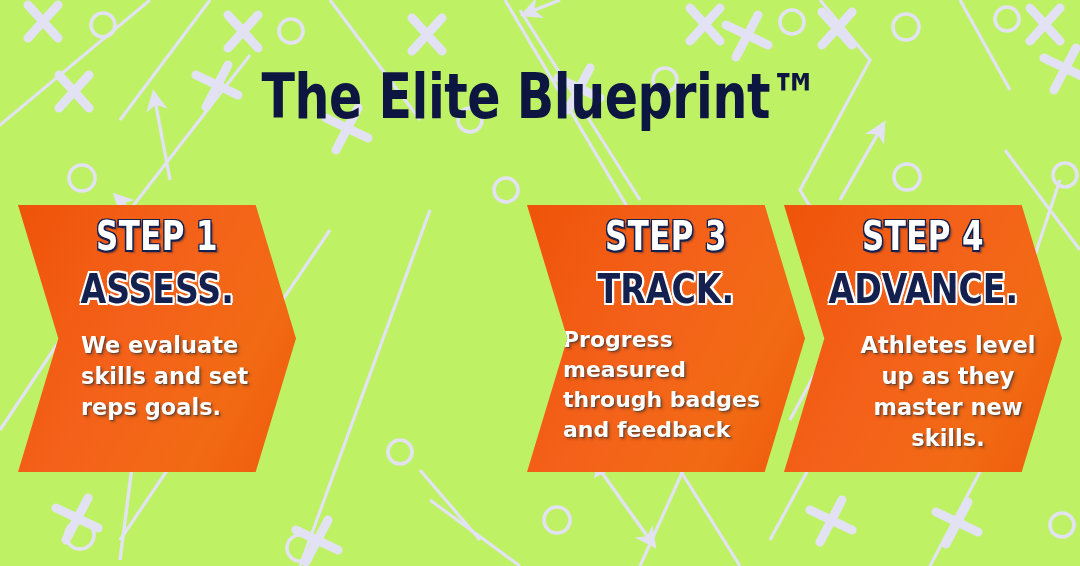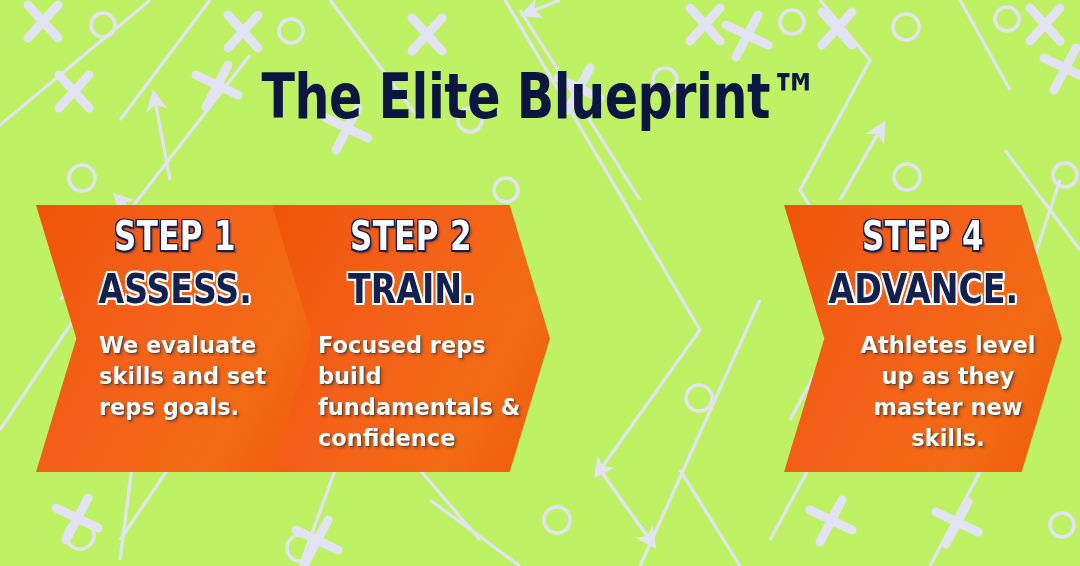--- a/index.html
+++ b/index.html
@@ -129,21 +129,21 @@
     color: #ffffff;
     text-align: left;
     align-self: stretch;
     text-shadow:
       1px 1px 0 rgba(60,60,60,0.55),
       2px 2px 3px rgba(40,40,40,0.45);
     white-space: pre-line;
   }
 
   
-  #chevron-1 { left: 36px;  width: 278px; text-decoration: underline; }
+  #chevron-1 { left: 18px;  width: 278px; text-decoration: underline; }
   #chevron-2 { left: 272px; width: 278px; }
   #chevron-3 { left: 527px; width: 278px; }
   #chevron-4 { left: 784px; width: 278px; }
 
   #chevron-1 .step-desc { padding-left: 63px; padding-right: 16px; margin-top: 17px; }
   #chevron-2 .step-desc { padding-left: 46px; padding-right: 10px; margin-top: 17px; }
   #chevron-3 .step-desc { padding-left: 36px; padding-right: 10px; margin-top: 12px; }
   #chevron-4 .step-desc { padding-left: 60px; padding-right: 10px; margin-top: 17px; text-align: center; }
 
   #chevron-3 .step-desc { font-size: 22px; line-height: 30px; }
@@ -244,30 +244,31 @@
     <div class="chevron first" id="chevron-1">
       <div class="chev-inner">
         <div class="step-label">STEP 1</div>
         <div class="step-title">ASSESS.</div>
         <div class="step-desc">We evaluate
 skills and set
 reps goals.</div>
       </div>
     </div>
 
-    <div class="chevron" id="chevron-2">
+
+    <div class="chevron" id="chevron-3">
       <div class="chev-inner">
-        <div class="step-label">STEP 2</div>
-        <div class="step-title">TRAIN.</div>
-        <div class="step-desc">Focused reps build
-fundamentals &amp;
-confidence</div>
+        <div class="step-label">STEP 3</div>
+        <div class="step-title">TRACK.</div>
+        <div class="step-desc">Progress
+measured
+through badges
+and feedback</div>
       </div>
     </div>
-
 
     <div class="chevron" id="chevron-4">
       <div class="chev-inner">
         <div class="step-label">STEP 4</div>
         <div class="step-title">ADVANCE.</div>
         <div class="step-desc">Athletes level
 up as they
 master new
 skills.</div>
       </div>

